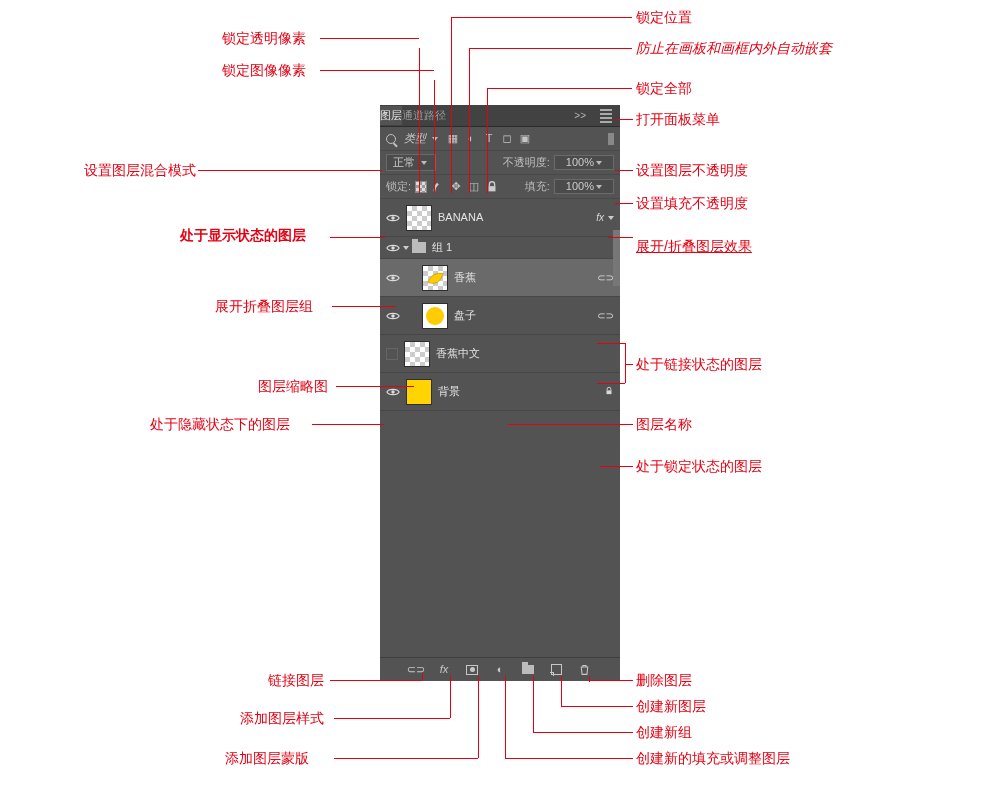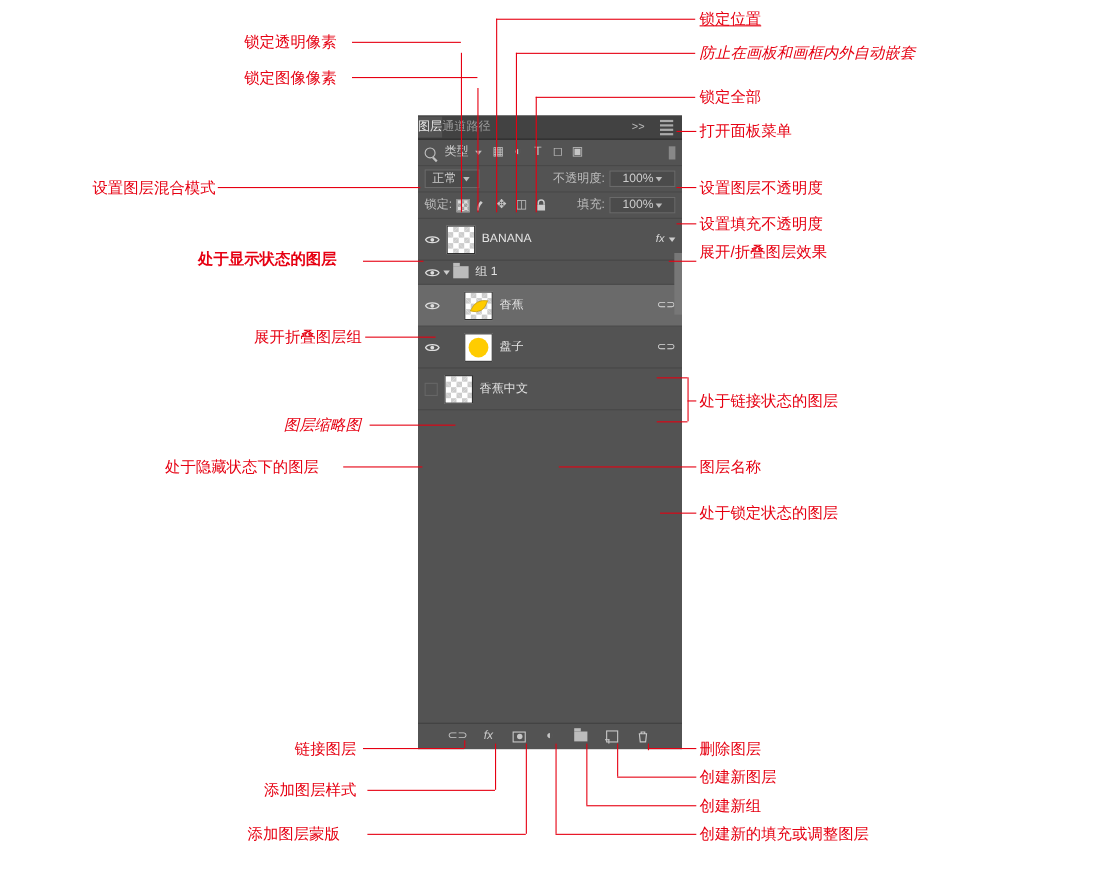--- a/index.html
+++ b/index.html
@@ -20,21 +20,21 @@
   .tab.active { background:#535353; color:#e8e8e8; }
   .tabbar .spacer{flex:1}
   .menu-collapse{ padding:0 6px; color:#b5b5b5; font-size:10px }
   .menu-lines{ padding:0 8px; color:#b5b5b5 }
   .menu-lines span{display:inline-block;width:12px;height:2px;background:#aaa;margin:1px 0}
   .menu-lines .wrap{display:flex;flex-direction:column}
 
   .row { display:flex; align-items:center; height:24px; padding:0 6px; border-bottom:1px solid #484848; gap:4px }
   .search-ic{width:10px;height:10px;border:1.5px solid #c0c0c0;border-radius:50%;position:relative}
   .search-ic::after{content:"";position:absolute;right:-3px;bottom:-3px;width:5px;height:1.5px;background:#c0c0c0;transform:rotate(45deg)}
-  .dd{display:flex;align-items:center;gap:6px;padding:2px 4px;}
+  .dd{display:flex;align-items:center;gap:6px;padding:2px 4px;font-style:italic;}
   .dd .chev{width:0;height:0;border-left:3px solid transparent;border-right:3px solid transparent;border-top:4px solid #bbb}
   .filter-ic{width:14px;height:14px;display:flex;align-items:center;justify-content:center;color:#c5c5c5;font-size:11px}
 
   .select{display:flex;align-items:center;gap:6px;padding:2px 8px 2px 6px;border:1px solid #6a6a6a;background:#4b4b4b}
   .select .chev{width:0;height:0;border-left:3px solid transparent;border-right:3px solid transparent;border-top:4px solid #bbb}
 
   .lbl{color:#bdbdbd}
   .pctbox{display:flex;align-items:center;background:#4b4b4b;border:1px solid #6a6a6a;padding:1px 11px;gap:2px}
   .pctbox .chev{width:0;height:0;border-left:3px solid transparent;border-right:3px solid transparent;border-top:4px solid #bbb}
 
@@ -222,20 +222,36 @@
         <div class="name">盘子</div>
         <span class="link-ic">⊂⊃</span>
       </div>
 
       <div class="layer-row big">
         <div class="eye empty"></div>
         <div class="thumb checker"></div>
         <div class="name">香蕉中文</div>
       </div>
 
+      <div class="layer-row big">
+        <div class="eye">
+          <svg viewBox="0 0 16 16">
+              <path d="M1 8 C3 4 13 4 15 8 C13 12 3 12 1 8 Z" fill="none" stroke="#ddd" stroke-width="1.3"></path>
+              <circle cx="8" cy="8" r="2" fill="#ddd"></circle>
+            </svg>
+        </div>
+        <div class="thumb yellow"></div>
+        <div class="name">背景</div>
+        <span class="lock-sm">
+          <svg width="10" height="12" viewBox="0 0 16 16">
+              <rect x="4" y="7" width="8" height="6" fill="#d8d8d8"></rect>
+              <path d="M5 7 V5 a3 3 0 0 1 6 0 V7" fill="none" stroke="#d8d8d8" stroke-width="1.5"></path>
+            </svg>
+        </span>
+      </div>
     </div>
 
     <div class="panel-scroll"></div>
 
     <div class="panel-footer">
       <div class="ftic">⊂⊃</div>
       <div class="ftic">
           <span style="font-style:italic">fx</span>
         </div>
       <div class="ftic">
@@ -257,34 +273,34 @@
             <path d="M4 5 h8 l-1 9 h-6 Z M6 5 V3 h4 v2" fill="none" stroke="#c7c7c7" stroke-width="1.3"></path>
           </svg>
       </div>
     </div>
   </div>
 
   <div class="callout" style="left:222px;top:30px;font-family:Liberation Mono, monospace;">锁定透明像素</div>
   <div class="callout" style="left:222px;top:62px;">锁定图像像素</div>
   <div class="callout" style="left:66px;top:162px;text-align:right;width:130px">设置图层混合模式</div>
   <div class="callout" style="left:180px;top:227px;font-weight:bold;">处于显示状态的图层</div>
-  <div class="callout" style="left:215px;top:298px;margin-left:16px;">展开折叠图层组</div>
-  <div class="callout" style="left:258px;top:378px;font-style:italic;">图层缩略图</div>
+  <div class="callout" style="left:215px;top:298px;">展开折叠图层组</div>
+  <div class="callout" style="left:258px;top:378px;">图层缩略图</div>
   <div class="callout" style="left:150px;top:416px;">处于隐藏状态下的图层</div>
   <div class="callout" style="left:268px;top:672px;">链接图层</div>
   <div class="callout" style="left:240px;top:710px;">添加图层样式</div>
   <div class="callout" style="left:225px;top:750px;">添加图层蒙版</div>
 
-  <div class="callout" style="left:636px;top:9px;text-decoration:underline;">锁定位置</div>
+  <div class="callout" style="left:636px;top:9px;">锁定位置</div>
   <div class="callout" style="left:636px;top:40px;font-style:italic;">防止在画板和画框内外自动嵌套</div>
   <div class="callout" style="left:636px;top:80px;">锁定全部</div>
   <div class="callout" style="left:636px;top:111px;">打开面板菜单</div>
   <div class="callout" style="left:636px;top:162px;">设置图层不透明度</div>
   <div class="callout" style="left:636px;top:195px;">设置填充不透明度</div>
-  <div class="callout" style="left:636px;top:221px;">展开/折叠图层效果</div>
+  <div class="callout" style="left:636px;top:238px;text-decoration:underline;">展开/折叠图层效果</div>
   <div class="callout" style="left:636px;top:356px;">处于链接状态的图层</div>
   <div class="callout" style="left:636px;top:416px;">图层名称</div>
   <div class="callout" style="left:636px;top:458px;">处于锁定状态的图层</div>
   <div class="callout" style="left:636px;top:672px;">删除图层</div>
   <div class="callout" style="left:636px;top:698px;">创建新图层</div>
   <div class="callout" style="left:636px;top:724px;">创建新组</div>
   <div class="callout" style="left:636px;top:750px;">创建新的填充或调整图层</div>
 
   <div class="line v" style="left:419px;top:48px;height:145px"></div>
   <div class="line h" style="left:320px;top:38px;width:99px"></div>

